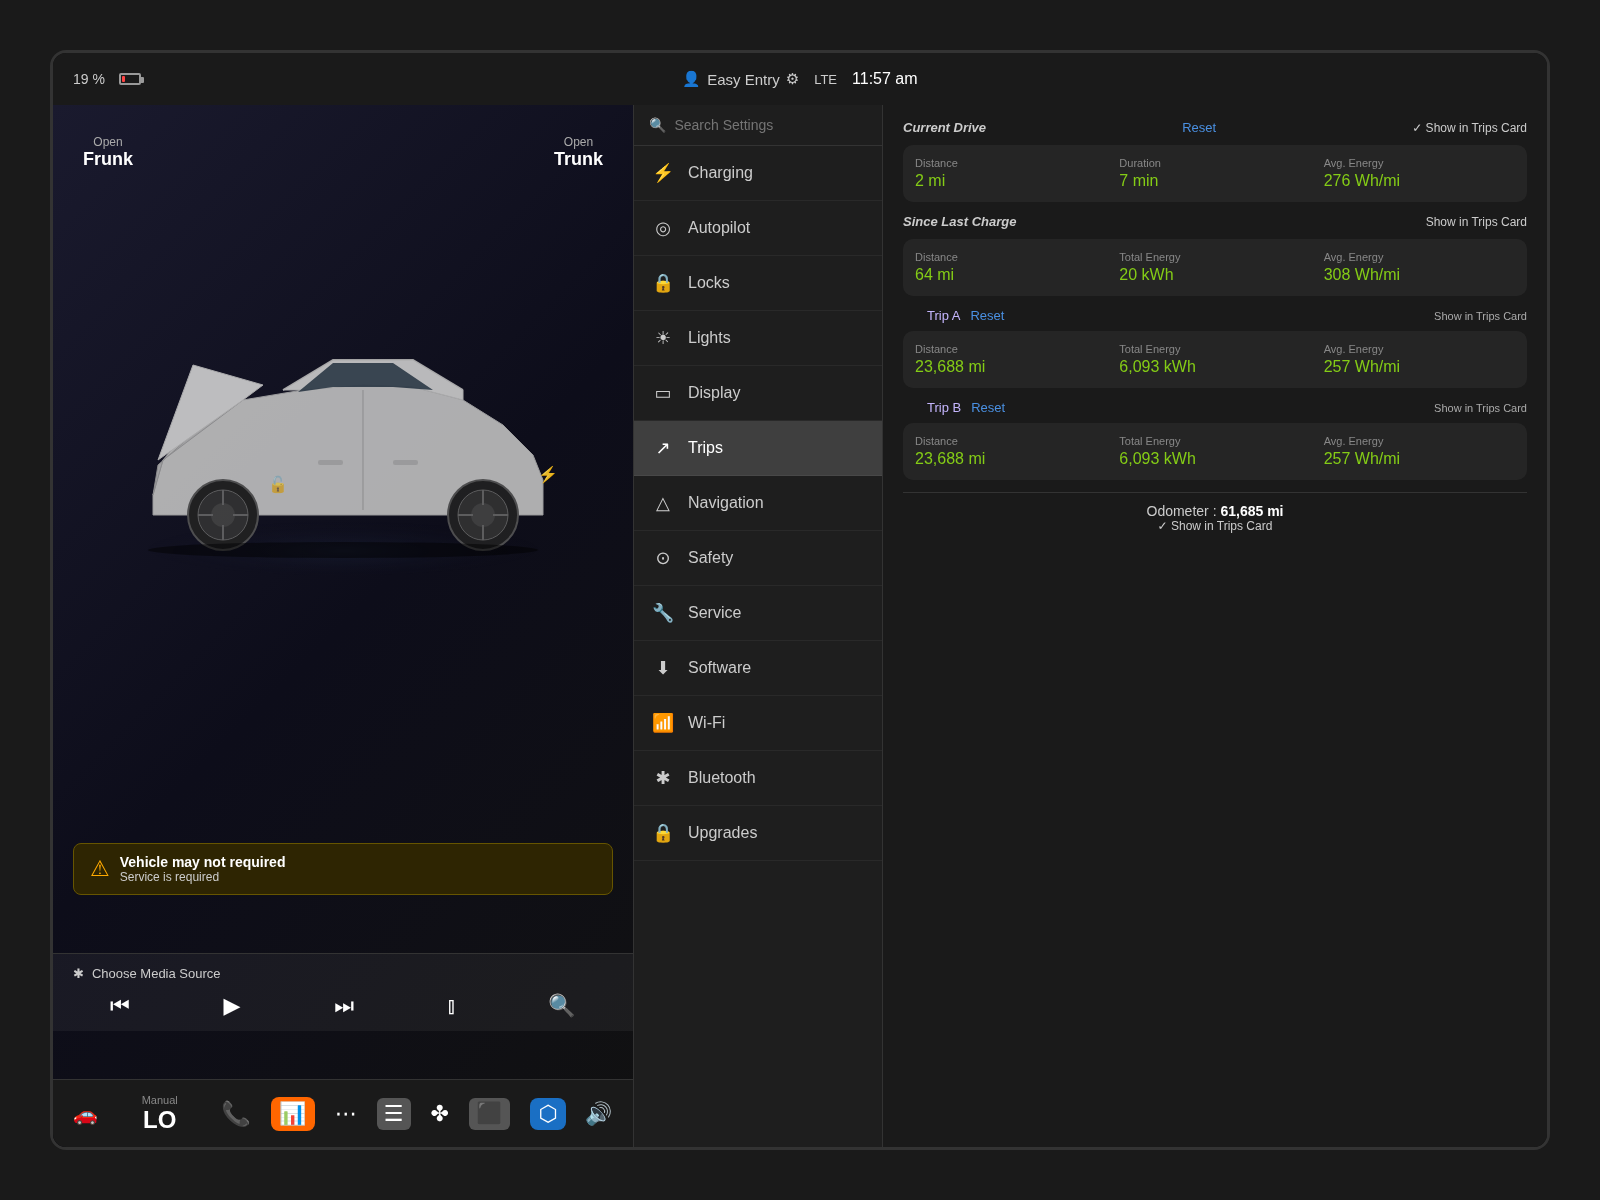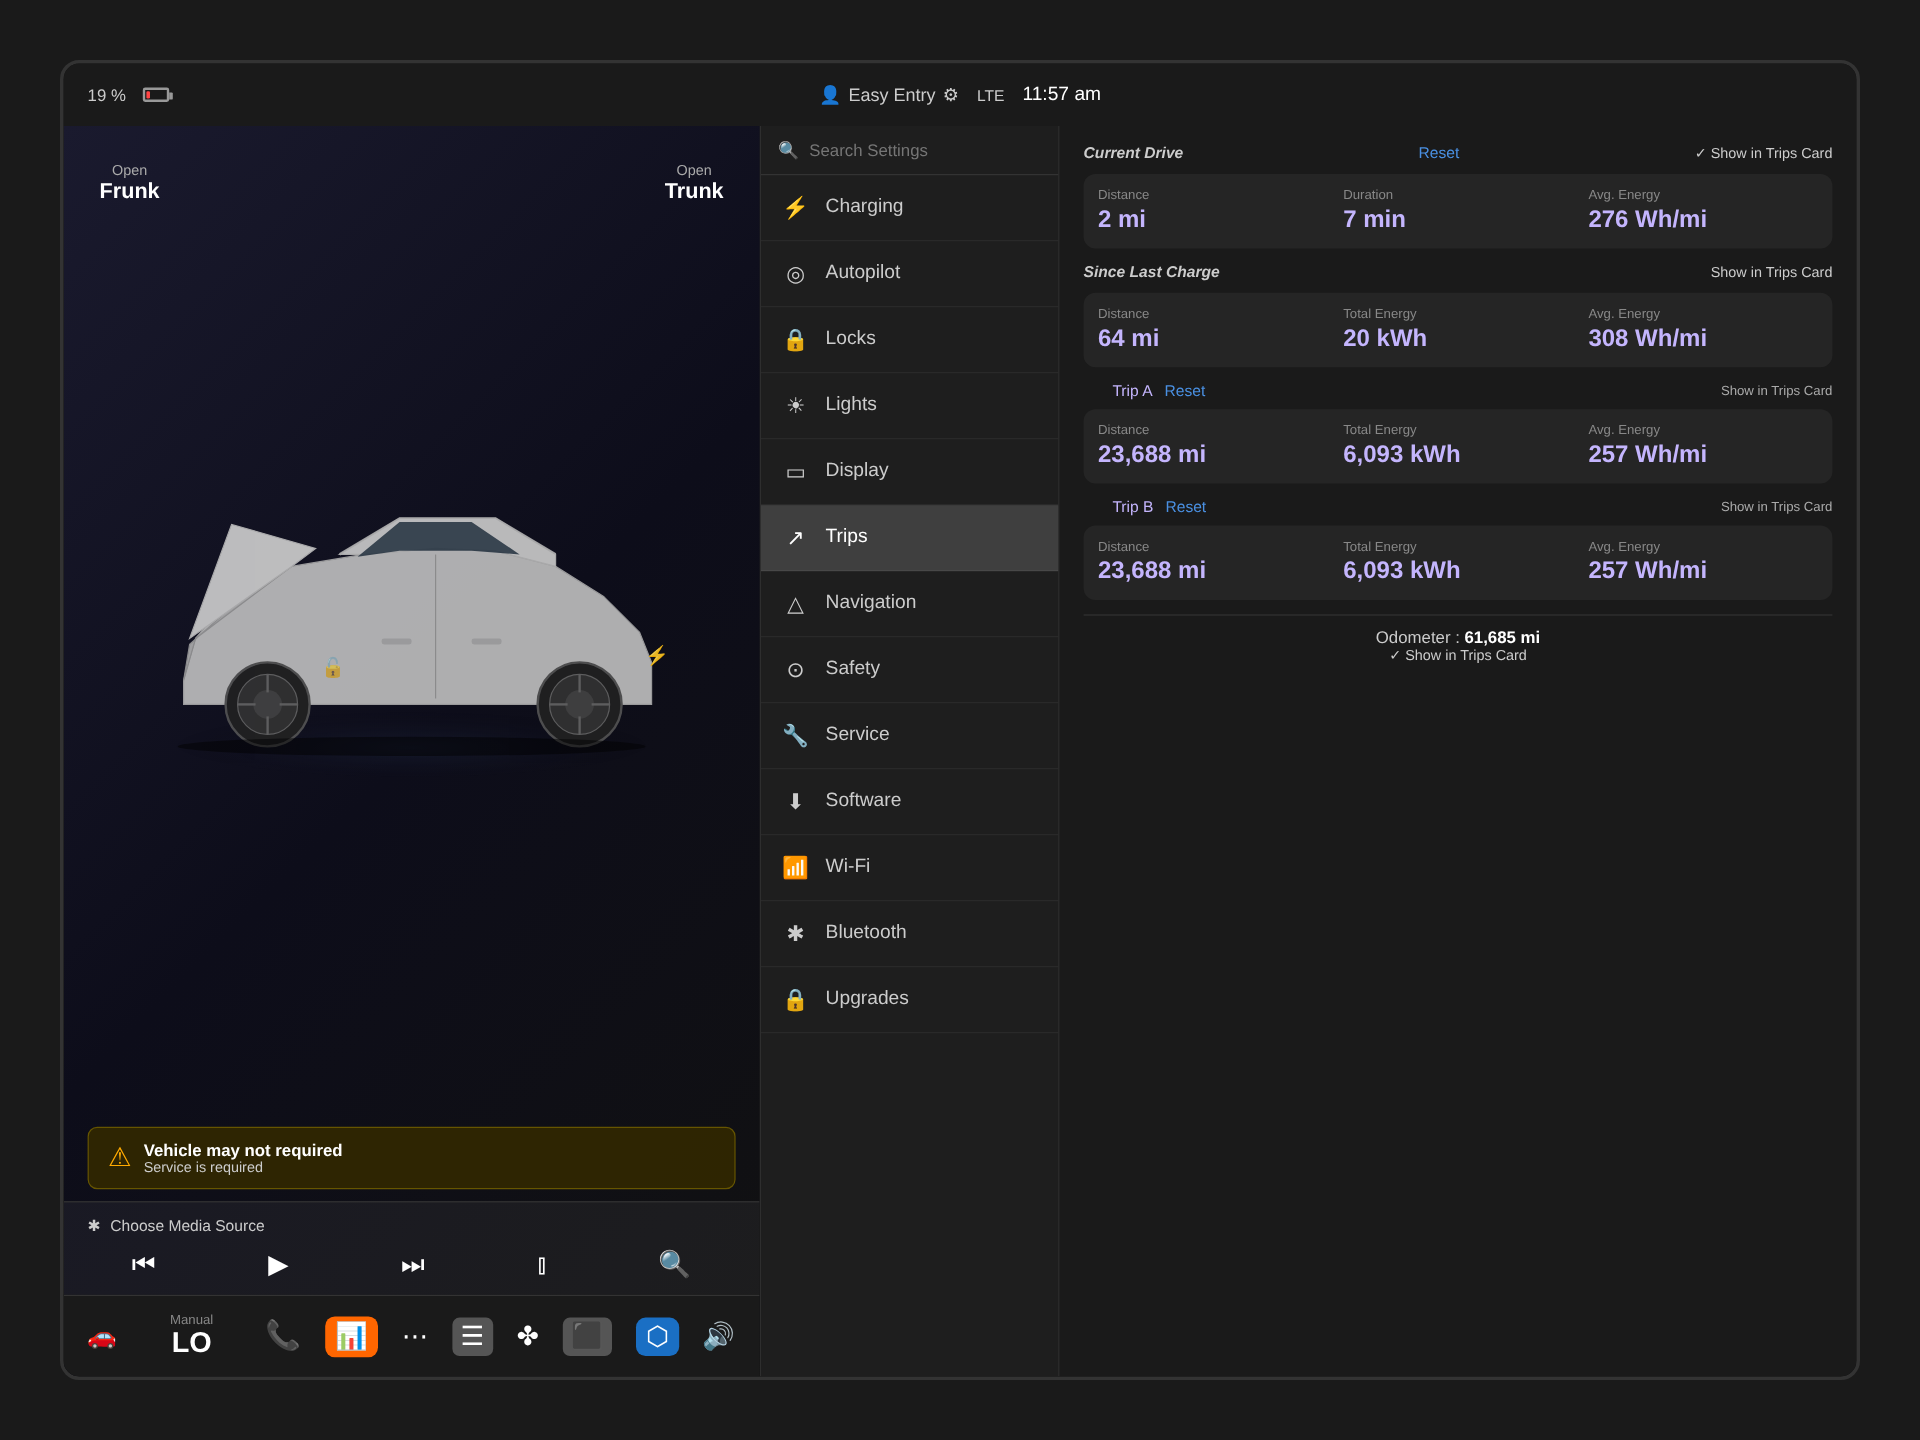--- a/index.html
+++ b/index.html
@@ -101,20 +101,21 @@
     }
 
     
     .left-panel {
       width: 580px;
       background: linear-gradient(135deg, #1a1a2e 0%, #0d0d1a 50%, #111 100%);
       position: relative;
       display: flex;
       flex-direction: column;
       overflow: hidden;
+      gap: 48px;
     }
 
     .car-controls {
       display: flex;
       justify-content: space-between;
       padding: 20px 30px;
       position: absolute;
       top: 10px;
       left: 0; right: 0;
       z-index: 5;
@@ -316,23 +317,23 @@
       padding: 12px;
       margin-bottom: 12px;
     }
     .stat-item {}
     .stat-label {
       color: #888;
       font-size: 11px;
       margin-bottom: 3px;
     }
     .stat-value {
-      color: #c4b5fd;
-      font-size: 20px;
-      font-weight: 700;
+      color: #84cc16;
+      font-size: 16px;
+      font-weight: 400;
     }
 
     .trip-section {
       margin-bottom: 12px;
     }
     .trip-header {
       display: flex;
       align-items: center;
       gap: 10px;
       margin-bottom: 8px;

